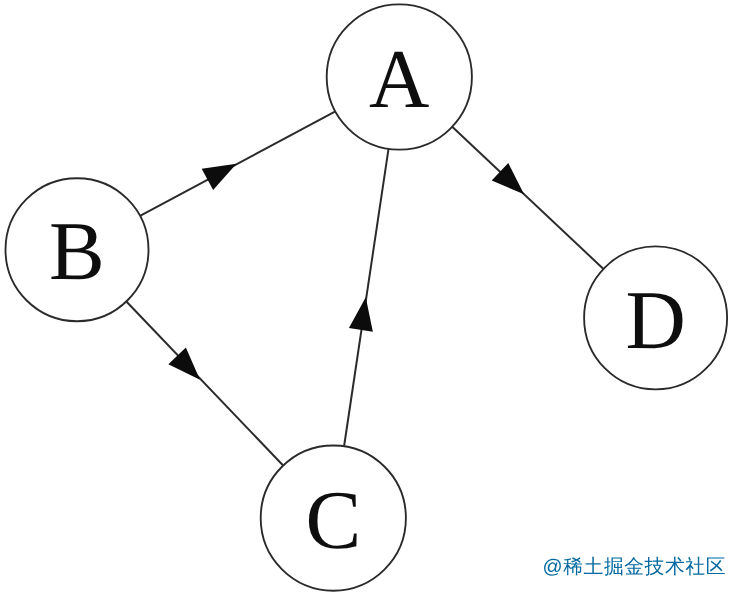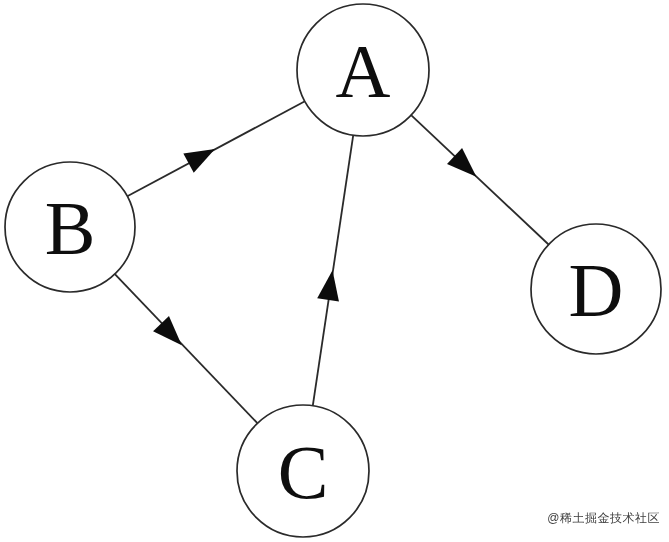--- a/index.html
+++ b/index.html
@@ -38,23 +38,23 @@
     fill: #0e0e0e;
     font-family: "Liberation Serif", "DejaVu Serif", serif;
     font-size: 76px;
     text-anchor: middle;
   }
   .watermark {
     position: absolute;
     right: 9px;
     bottom: 15px;
     font-family: "Liberation Sans", "DejaVu Sans", sans-serif;
-    font-size: 12px;
+    font-size: 18px;
     letter-spacing: 0.5px;
-    color: #404040;
+    color: #0369a1;
     user-select: none;
   }
 </style>
 </head>
 <body>
 
 <div class="canvas">
   <svg class="graph" width="669" height="542" viewBox="0 0 669 542">
 
     <line class="edge-line" x1="127.3" y1="196.3" x2="304.9" y2="101.2"></line>

